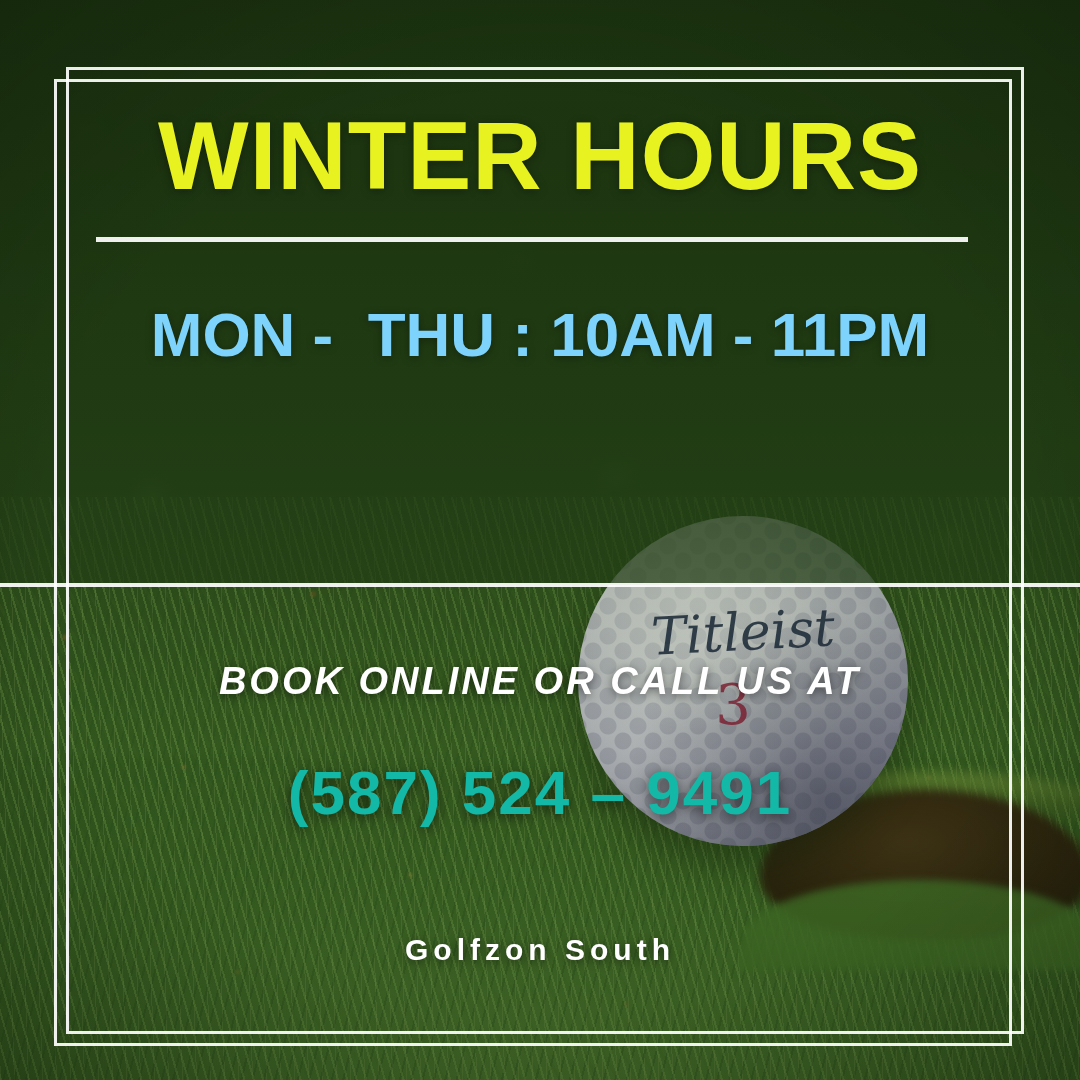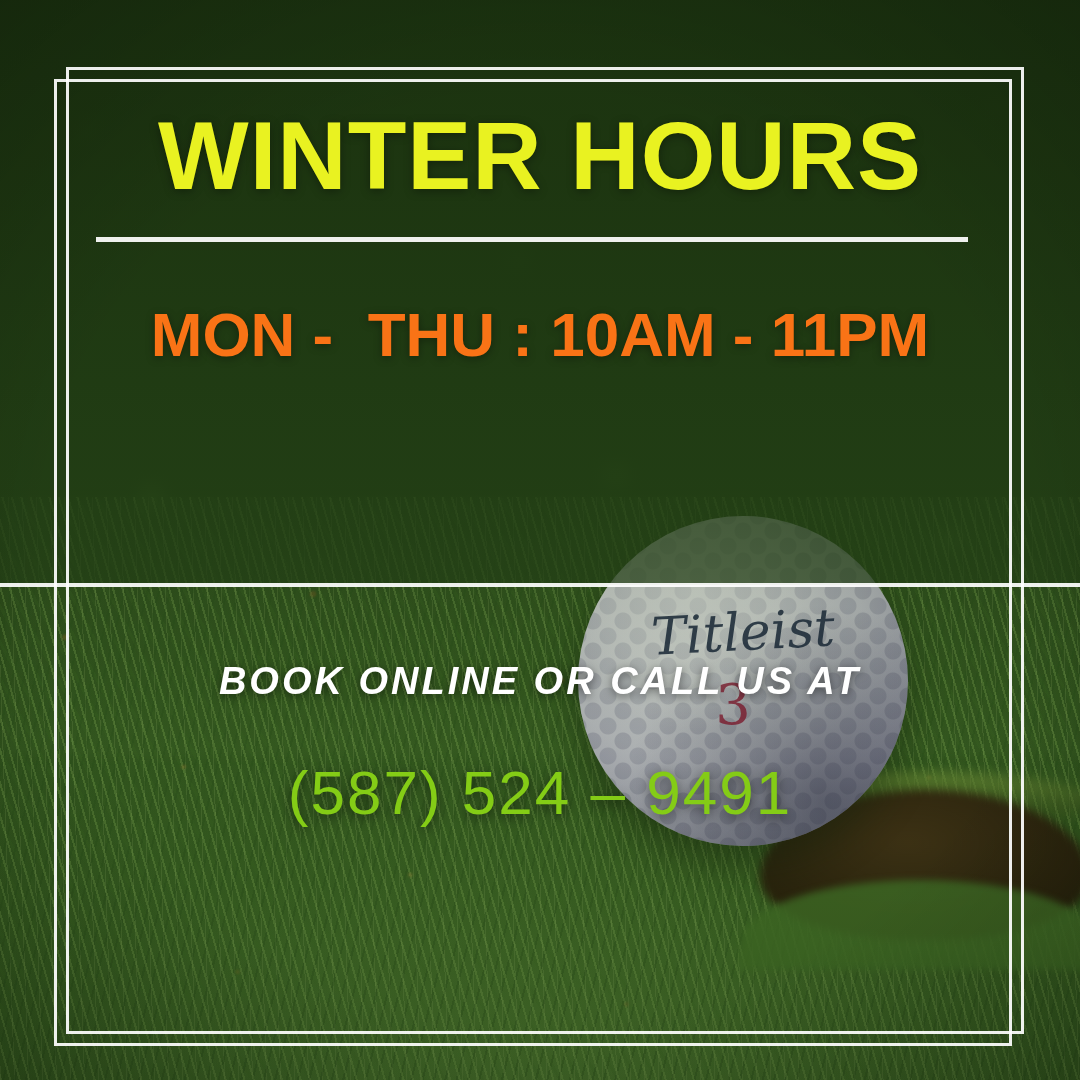--- a/index.html
+++ b/index.html
@@ -203,21 +203,21 @@
   .title-rule {
     position: absolute;
     left: 96px; width: 872px; top: 237px; height: 5px;
     background: rgba(255,255,255,.93);
   }
 
   .hours {
     position: absolute;
     left: 0; right: 0; top: 296px;
     text-align: center;
-    color: #f97316;
+    color: #7dd3fc;
     font-size: 62px;
     font-weight: bold;
     line-height: 78px;
     text-shadow: 0 2px 8px rgba(0,0,0,.35);
   }
   .hours-row { white-space: pre; }
 
   .cta {
     position: absolute;
     left: 0; right: 0; top: 660px;
@@ -226,23 +226,23 @@
     font-size: 38px;
     font-weight: bold;
     font-style: italic;
     letter-spacing: 3px;
     text-shadow: 0 2px 9px rgba(0,0,0,.5);
   }
   .phone {
     position: absolute;
     left: 0; right: 0; top: 757px;
     text-align: center;
-    color: #84cc16;
+    color: #14b8a6;
     font-size: 62px;
-    font-weight: normal;
+    font-weight: bold;
     letter-spacing: 2px;
     text-shadow: 0 3px 12px rgba(0,0,0,.55);
   }
   .brandline {
     position: absolute;
     left: 0; right: 0; top: 933px;
     text-align: center;
     color: #ffffff;
     font-size: 30px;
     font-weight: bold;
@@ -283,15 +283,16 @@
 
     <div class="title">WINTER HOURS</div>
     <div class="title-rule"></div>
 
     <div class="hours">
       <div class="hours-row">MON -  THU : 10AM - 11PM</div>
     </div>
 
     <div class="cta">BOOK ONLINE OR CALL US AT</div>
     <div class="phone">(587) 524 – 9491</div>
+    <div class="brandline">Golfzon South</div>
 
   </div>
 </div>
 
 </body></html>

